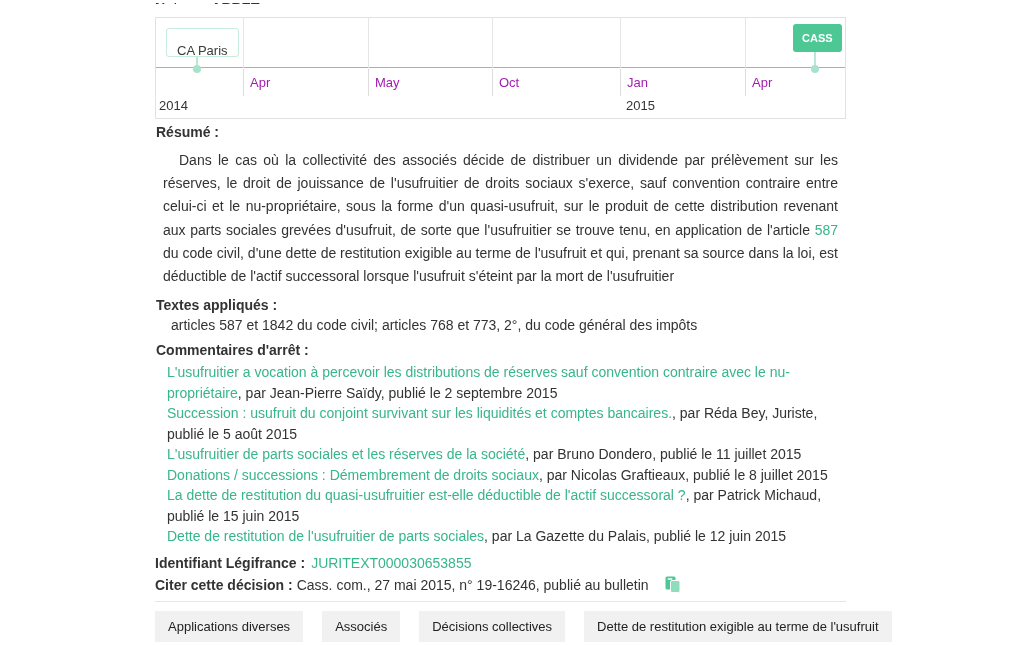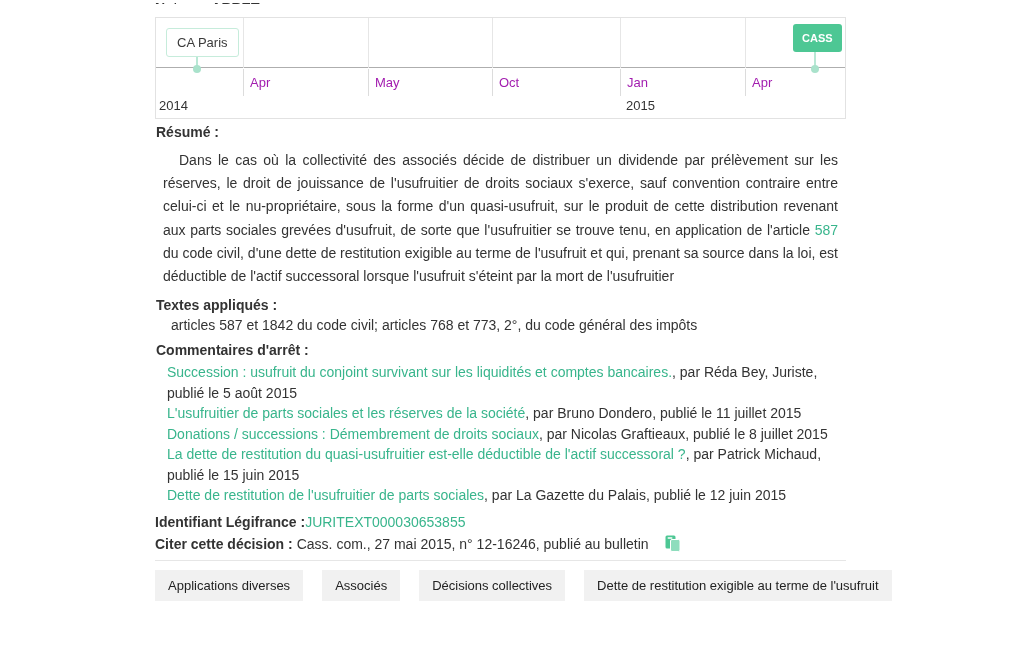--- a/index.html
+++ b/index.html
@@ -28,21 +28,21 @@
   .tl-axisarea { position: absolute; left: 0; top: 51px; width: 689px; height: 49px; }
   .tl-month {
     position: absolute; top: 0; height: 27px;
     border-left: 1px solid #dcdcdc; padding: 6px 0 0 6px;
     font-size: 13px; color: #a21caf;
   }
   .tl-year { position: absolute; bottom: 5px; font-size: 13px; color: #333; }
 
   .badge-ca {
     position: absolute; left: 10px; top: 10px; height: 29px;
-    padding: 0 10px; line-height: 27px;
+    padding: 8px 10px; line-height: 27px;
     background: #fff; border: 1px solid #c6ecdb; border-radius: 3px;
     font-size: 13px; color: #3a3a3a; cursor: pointer;
   }
   .badge-cass {
     position: absolute; left: 637px; top: 6px; height: 28px;
     padding: 0 9px; line-height: 28px;
     background: #4dc794; border-radius: 3px;
     font-size: 11px; font-weight: bold; color: #fff; cursor: pointer;
   }
   .stem { position: absolute; width: 2px; background: #b9e8d5; }
@@ -61,21 +61,21 @@
   .resume-p { margin: 8px; line-height: 23.2px; text-align: justify; text-indent: 16px; }
   .articles-p { margin: 0; line-height: 20px; padding-left: 16px; }
 
   .comments { margin-top: 3px; padding-left: 12px; }
   .comments p { margin: 0; line-height: 20.5px; }
 
   a.glink { color: #38b58c; text-decoration: none; cursor: pointer; }
 
   .idline { margin: 6px 0 0; line-height: 20px; }
   .idline + .idline { margin-top: 2px; }
-  .idline b { }
+  .idline b { margin-right: 6px; }
   .citeline { margin: 2px 0 0; line-height: 20px; }
   .citeline b { margin-right: 4px; }
   .copy-ic { display: inline-block; vertical-align: -3px; margin-left: 16px; cursor: pointer; }
 
   .divider { border: none; border-top: 1px solid #e6e6e6; margin: 3px 0 0; }
 
   .tags { display: flex; gap: 19px; margin-top: 9px; }
   .tag {
     background: #f1f1f1; color: #222; font-size: 13px;
     padding: 8px 13px; white-space: nowrap; cursor: pointer;
@@ -116,30 +116,31 @@
   </div>
 
   <h3 class="h-resume">Résumé :</h3>
   <p class="resume-p"><span>Dans le cas où la collectivité des associés décide de distribuer un dividende par prélèvement sur les réserves, le droit de jouissance de l'usufruitier de droits sociaux s'exerce, sauf convention contraire entre celui-ci et le nu-propriétaire, sous la forme d'un quasi-usufruit, sur le produit de cette distribution revenant aux parts sociales grevées d'usufruit, de sorte que l'usufruitier se trouve tenu, en application de l'article </span><a class="glink">587</a><span> du code civil, d'une dette de restitution exigible au terme de l'usufruit et qui, prenant sa source dans la loi, est déductible de l'actif successoral lorsque l'usufruit s'éteint par la mort de l'usufruitier</span></p>
 
   <h3 class="h-textes">Textes appliqués :</h3>
   <p class="articles-p">articles 587 et 1842 du code civil; articles 768 et 773, 2°, du code général des impôts</p>
 
   <h3 class="h-comments">Commentaires d'arrêt :</h3>
   <div class="comments">
+    <p><a class="glink">L'usufruitier a vocation à percevoir les distributions de réserves sauf convention contraire avec le nu-propriétaire</a><span>, par Jean-Pierre Saïdy, publié le 2 septembre 2015</span></p>
     <p><a class="glink">Succession : usufruit du conjoint survivant sur les liquidités et comptes bancaires.</a><span>, par Réda Bey, Juriste, publié le 5 août 2015</span></p>
     <p><a class="glink">L'usufruitier de parts sociales et les réserves de la société</a><span>, par Bruno Dondero, publié le 11 juillet 2015</span></p>
     <p><a class="glink">Donations / successions : Démembrement de droits sociaux</a><span>, par Nicolas Graftieaux, publié le 8 juillet 2015</span></p>
     <p><a class="glink">La dette de restitution du quasi-usufruitier est-elle déductible de l'actif successoral ?</a><span>, par Patrick Michaud, publié le 15 juin 2015</span></p>
     <p><a class="glink">Dette de restitution de l'usufruitier de parts sociales</a><span>, par La Gazette du Palais, publié le 12 juin 2015</span></p>
   </div>
 
   <p class="idline"><b>Identifiant Légifrance :</b><a class="glink">JURITEXT000030653855</a></p>
 
-  <p class="citeline"><b>Citer cette décision :</b><span>Cass. com., 27 mai 2015, n° 12-16246, publié au bulletin</span><span class="copy-ic"><svg width="16" height="17" viewBox="0 0 16 17">
+  <p class="citeline"><b>Citer cette décision :</b><span>Cass. com., 27 mai 2015, n° 19-16246, publié au bulletin</span><span class="copy-ic"><svg width="16" height="17" viewBox="0 0 16 17">
           <rect x="0.5" y="0.5" width="10" height="13" rx="1.5" fill="#4dc794"></rect>
           <rect x="2.5" y="2.2" width="5" height="1.6" rx="0.8" fill="#ffffff"></rect>
           <rect x="5.5" y="4.5" width="9.5" height="12" rx="1.5" fill="#8eddbd" stroke="#ffffff" stroke-width="1"></rect>
         </svg></span></p>
 
   <hr class="divider">
 
   <div class="tags">
     <span class="tag">Applications diverses</span>
     <span class="tag">Associés</span>

